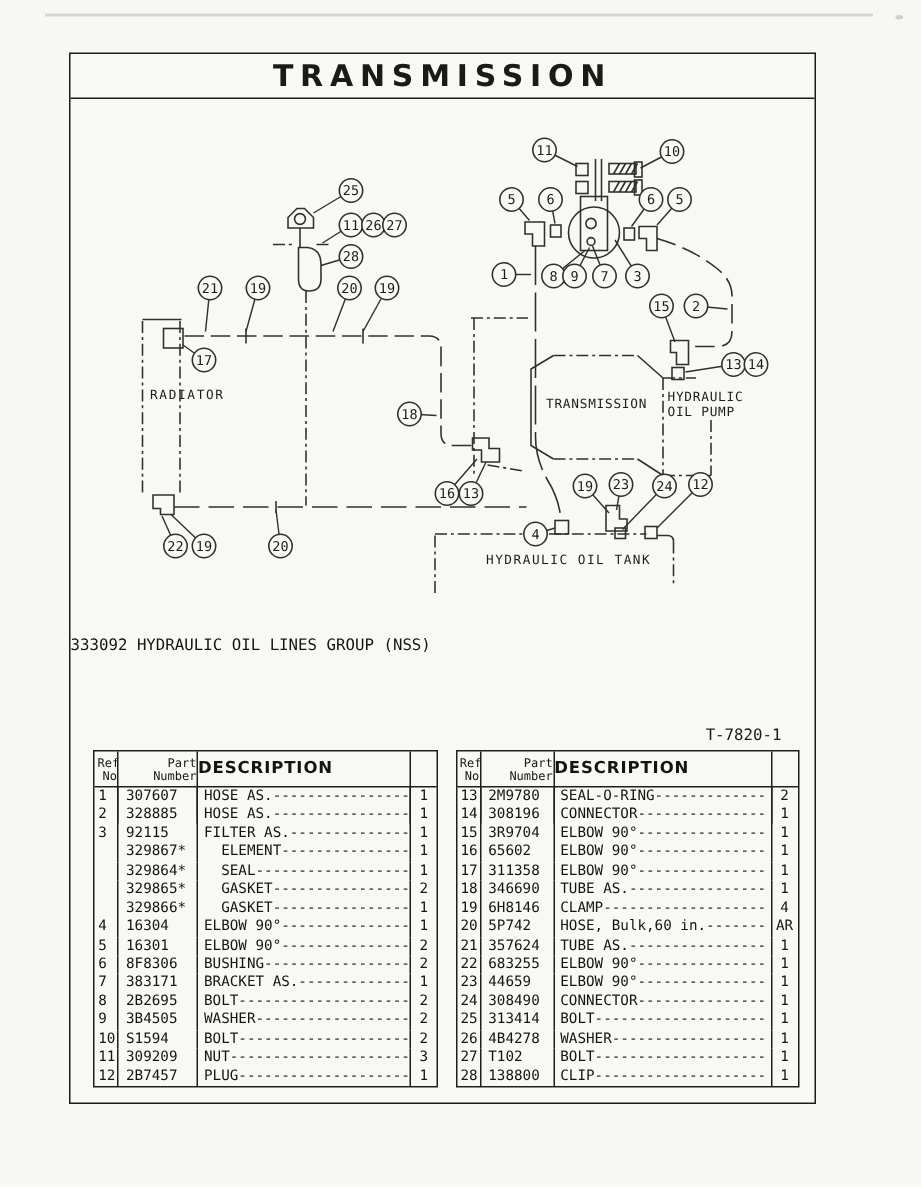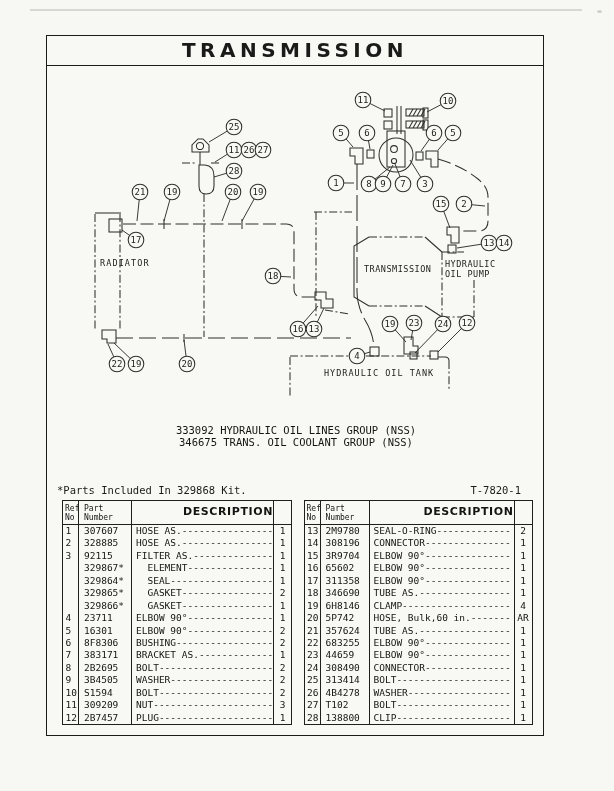--- a/index.html
+++ b/index.html
@@ -29,47 +29,47 @@
   svg#dg .tick{stroke-width:1.2;}
   svg#dg .hoseA{stroke-width:2;stroke-dasharray:13 4.5;}
   svg#dg .hoseB{stroke-width:2;stroke-dasharray:17 6;}
   svg#dg .hose1{stroke-width:2.3;stroke-dasharray:26 5;}
   svg#dg .hose2{stroke-width:2.3;stroke-dasharray:13 5;}
   svg#dg .leader{stroke:#2f2f2c;stroke-width:.95;fill:none;}
   svg#dg .cc{fill:#f8f8f5;stroke:#2f2f2c;stroke-width:1.05;}
   svg#dg .ct{fill:#1c1c1a;font:9px "DejaVu Sans Mono",monospace;text-anchor:middle;stroke:none;}
   svg#dg .dl{fill:#1c1c1a;font:8.5px "DejaVu Sans Mono",monospace;stroke:none;}
   .caption{
-    position:absolute;left:47px;top:424px;width:498px;text-align:center;
+    position:absolute;left:47px;top:424px;width:498px;
     font-size:10.5px;line-height:12.3px;color:#141412;
   }
   .caption span{display:block;white-space:pre;}
   .kit-row{position:absolute;left:47px;top:484px;width:498px;height:15px;font-size:10.5px;}
   .kit-note{position:absolute;left:10px;top:0;}
   .drawing-no{position:absolute;right:24px;top:0;}
   .ptable{
     position:absolute;top:500px;border:1.6px solid #1f1f1d;box-sizing:content-box;
     font-size:9.5px;line-height:12.45px;color:#141412;background:#f8f8f5;
   }
   .ptable .tr{display:grid;height:12.45px;}
   .ptable .tr.th{height:23px;border-bottom:1.9px solid #1f1f1d;}
   .ptable.lt .tr{grid-template-columns:16px 53px 1fr 17px;}
   .ptable.rt .tr{grid-template-columns:16px 49px 1fr 17px;}
   .ptable .td{overflow:hidden;white-space:pre;}
   .ptable .c0,.ptable .c1,.ptable .c2{border-right:1px solid #1f1f1d;}
   .ptable .tr .c0{padding-left:2.5px;}
   .ptable .tr .c1{padding-left:5px;}
   .ptable .tr .c2{padding-left:4px;}
   .ptable .tr .c3{text-align:center;}
-  .ptable .th .c0 div,.ptable .th .c1 div{font-size:8px;line-height:9.2px;}
+  .ptable .th .c0 div,.ptable .th .c1 div{font-size:8px;line-height:9.2px;text-align:right;}
   .ptable .th .c0{padding-left:2px;padding-top:2.5px;}
   .ptable .th .c1{padding-left:5px;padding-top:2.5px;}
   .ptable .th .dh{
     font-family:"DejaVu Sans","Liberation Sans",sans-serif;font-weight:700;
-    font-size:11px;line-height:21px;text-align:right;letter-spacing:.6px;padding-left:0;
+    font-size:11px;line-height:21px;text-align:left;letter-spacing:.6px;padding-left:0;
   }
   .ptable .th .qh{font-size:8.5px;line-height:20px;text-align:center;margin-top:48px;}
   .footer{position:absolute;left:41px;top:752px;font-size:10.5px;margin-top:40px;}
   .scan-edge{position:absolute;left:30px;top:9px;width:552px;height:1.6px;background:#c6c6c1;opacity:.65;}
   .scan-speck{position:absolute;left:597px;top:10px;width:5px;height:3px;background:#a9a9a4;opacity:.5;border-radius:50%;}
 </style>
 </head>
 <body>
 
 <div class="scan-edge"></div>
@@ -353,25 +353,23 @@
     </g>
     <text x="99" y="266" class="dl" style="letter-spacing: 1.1px;">RADIATOR</text>
     <text x="363" y="272" class="dl" style="letter-spacing: 0.5px;">TRANSMISSION</text>
     <text x="444" y="267" class="dl" style="letter-spacing: 0.5px;">HYDRAULIC</text>
     <text x="444" y="277" class="dl" style="letter-spacing: 0.5px;">OIL PUMP</text>
     <text x="323" y="376" class="dl" style="letter-spacing: 1px;">HYDRAULIC OIL TANK</text>
   </svg>
 
 <div class="caption">
   <span>333092 HYDRAULIC OIL LINES GROUP (NSS)</span>
-  <span>346675 TRANS. OIL COOLANT GROUP (NSS)</span>
 </div>
 
 <div class="kit-row">
-  <span class="kit-note">*Parts Included In 329868 Kit.</span>
   <span class="drawing-no">T-7820-1</span>
 </div>
 
 <div class="ptable lt" id="table-left" style="left:62px;width:228px;">
     <div class="tr th">
       <div class="td c0"><div>Ref</div><div>No</div></div>
       <div class="td c1"><div>Part</div><div>Number</div></div>
       <div class="td c2 dh">DESCRIPTION</div>
       <div class="td c3 qh">Qty</div>
     </div>
@@ -412,21 +410,21 @@
       <div class="td c3">2</div>
     </div>
     <div class="tr">
       <div class="td c0"></div>
       <div class="td c1">329866*</div>
       <div class="td c2">  GASKET----------------</div>
       <div class="td c3">1</div>
     </div>
     <div class="tr">
       <div class="td c0">4</div>
-      <div class="td c1">23711</div>
+      <div class="td c1">16304</div>
       <div class="td c2">ELBOW 90°---------------</div>
       <div class="td c3">1</div>
     </div>
     <div class="tr">
       <div class="td c0">5</div>
       <div class="td c1">16301</div>
       <div class="td c2">ELBOW 90°---------------</div>
       <div class="td c3">2</div>
     </div>
     <div class="tr">

